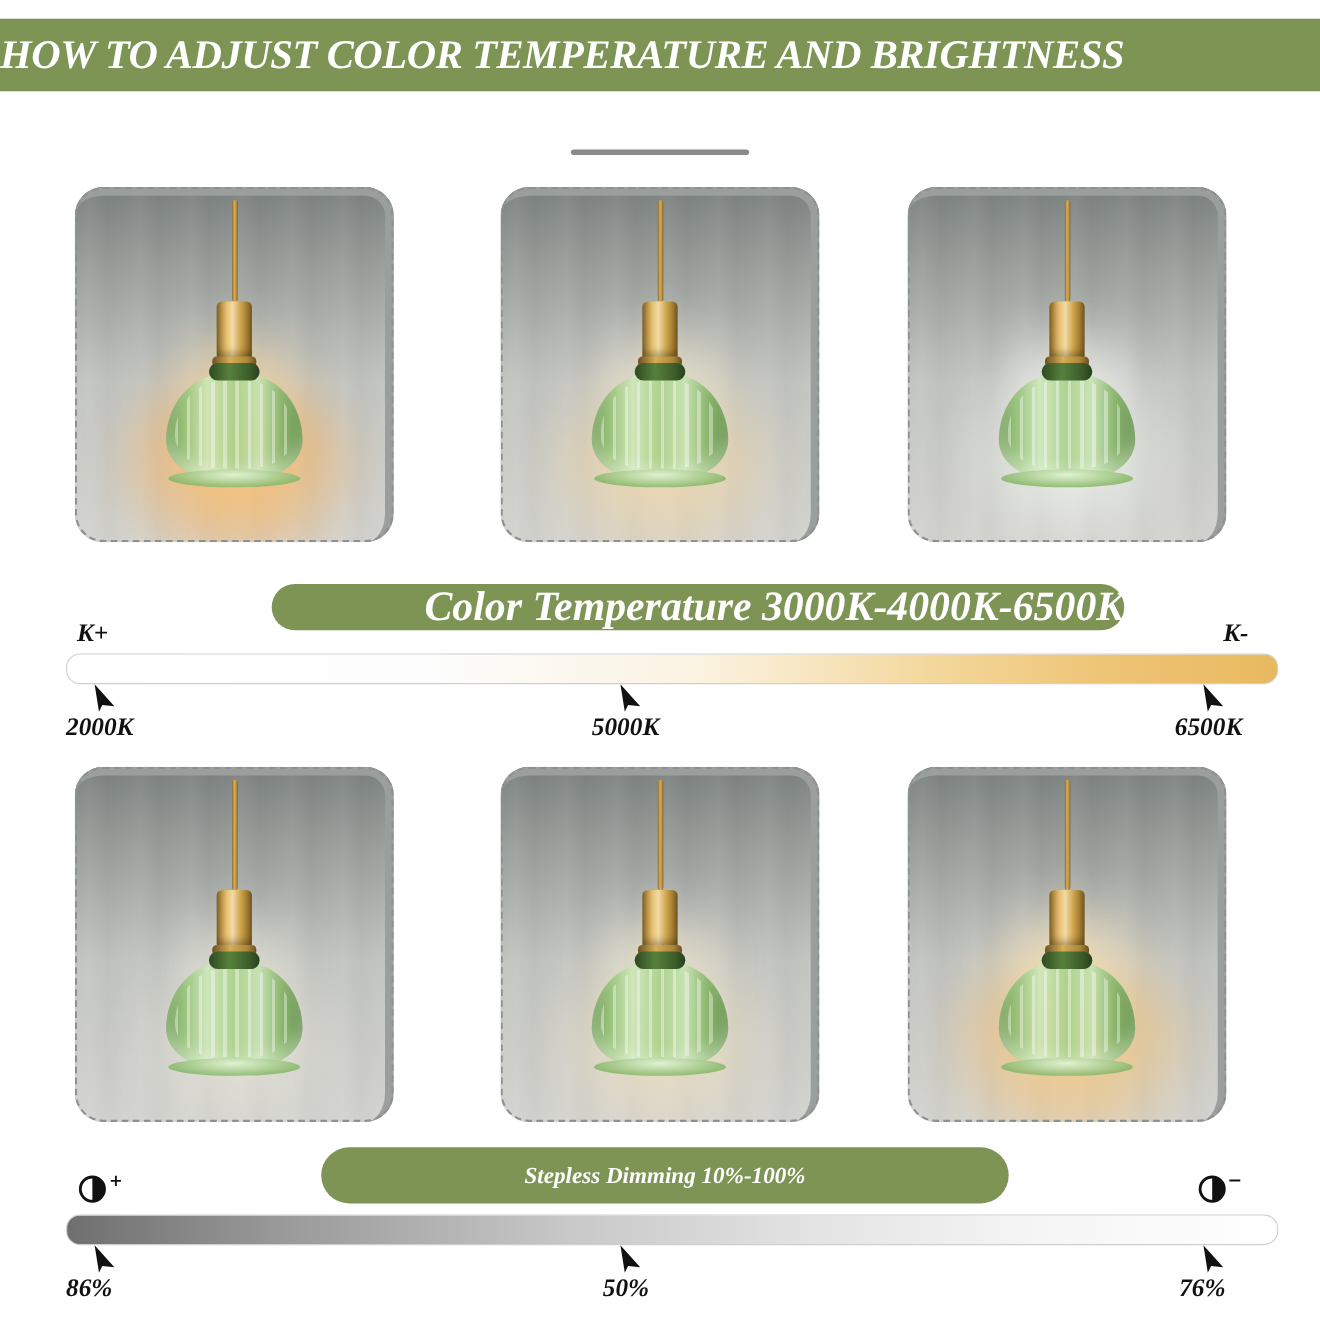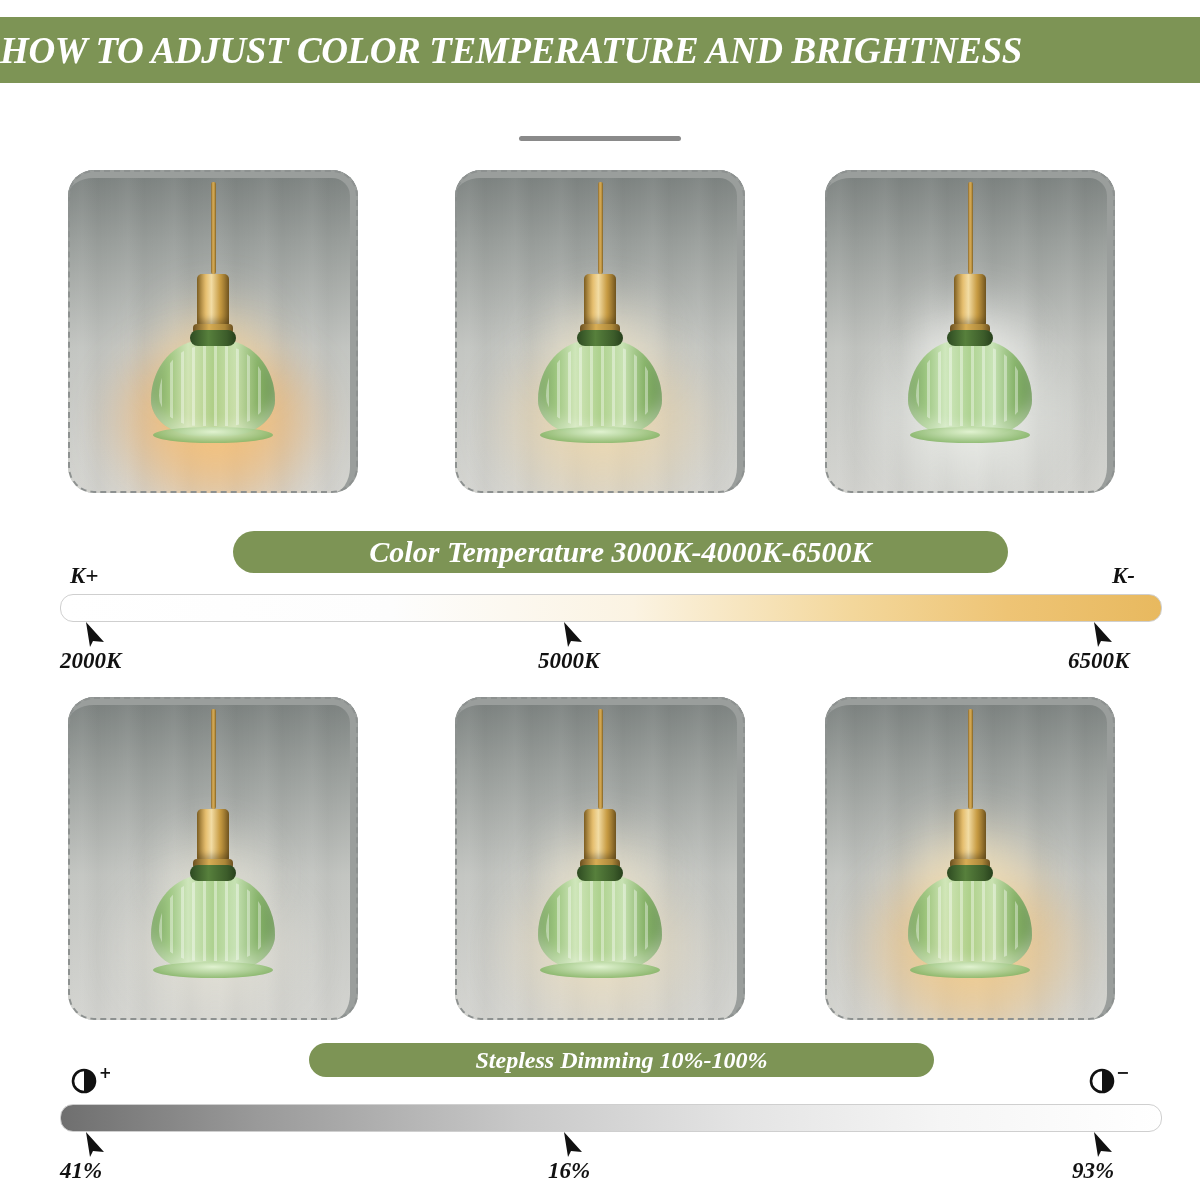--- a/index.html
+++ b/index.html
@@ -281,21 +281,21 @@
       <div class="socket"></div>
       <div class="socket-ring"></div>
       <div class="shade-top"></div>
       <div class="shade"></div>
     </div>
     <div class="corner-grey"></div>
     <div class="dash"></div>
   </div>
 </div>
 
-<div class="pill" style="left:233px; top:531px; width:775px; height:42px; font-size:30px;">
+<div class="pill" style="left:247px; top:531px; width:775px; height:42px; font-size:38px;justify-content:flex-end;">
   <span>Color Temperature 3000K-4000K-6500K</span>
 </div>
 
 <div class="end-label" style="left:70px; top:563px;">K+</div>
 <div class="end-label" style="left:1112px; top:563px;">K-</div>
 
 <div class="slider-track track-temp" style="left:60px; top:594px; width:1100px;"></div>
 
 <svg class="arrow-svg" style="left:84px; top:620px;" width="24" height="28" viewBox="0 0 24 28">
   <polygon points="2,2 20,22 9,21 6,27" fill="#111111"></polygon>
@@ -355,21 +355,21 @@
       <div class="socket"></div>
       <div class="socket-ring"></div>
       <div class="shade-top"></div>
       <div class="shade"></div>
     </div>
     <div class="corner-grey"></div>
     <div class="dash"></div>
   </div>
 </div>
 
-<div class="pill" style="left:309px; top:1043px; width:625px; height:34px; font-size:24px;">
+<div class="pill" style="left:292px; top:1043px; width:625px; height:51px; font-size:21px;">
   <span>Stepless Dimming 10%-100%</span>
 </div>
 
 <svg class="arrow-svg" style="left:70px; top:1066px;" width="40" height="30" viewBox="0 0 40 30">
   <circle cx="14" cy="15" r="11" fill="none" stroke="#111111" stroke-width="2.6"></circle>
   <path d="M14 4 A11 11 0 0 1 14 26 Z" fill="#111111"></path>
   <text x="29" y="12" font-family="DejaVu Sans, sans-serif" font-size="15" font-weight="bold" fill="#111111">+</text>
 </svg>
 <svg class="arrow-svg" style="left:1088px; top:1066px;" width="40" height="30" viewBox="0 0 40 30">
   <circle cx="14" cy="15" r="11" fill="none" stroke="#111111" stroke-width="2.6"></circle>
@@ -382,15 +382,15 @@
 <svg class="arrow-svg" style="left:84px; top:1130px;" width="24" height="28" viewBox="0 0 24 28">
   <polygon points="2,2 20,22 9,21 6,27" fill="#111111"></polygon>
 </svg>
 <svg class="arrow-svg" style="left:562px; top:1130px;" width="24" height="28" viewBox="0 0 24 28">
   <polygon points="2,2 20,22 9,21 6,27" fill="#111111"></polygon>
 </svg>
 <svg class="arrow-svg" style="left:1092px; top:1130px;" width="24" height="28" viewBox="0 0 24 28">
   <polygon points="2,2 20,22 9,21 6,27" fill="#111111"></polygon>
 </svg>
 
-<div class="slider-label" style="left:60px; top:1158px;">41%</div>
-<div class="slider-label" style="left:548px; top:1158px;">16%</div>
-<div class="slider-label" style="left:1072px; top:1158px;">93%</div>
+<div class="slider-label" style="left:60px; top:1158px;">86%</div>
+<div class="slider-label" style="left:548px; top:1158px;">50%</div>
+<div class="slider-label" style="left:1072px; top:1158px;">76%</div>
 
 </body></html>

